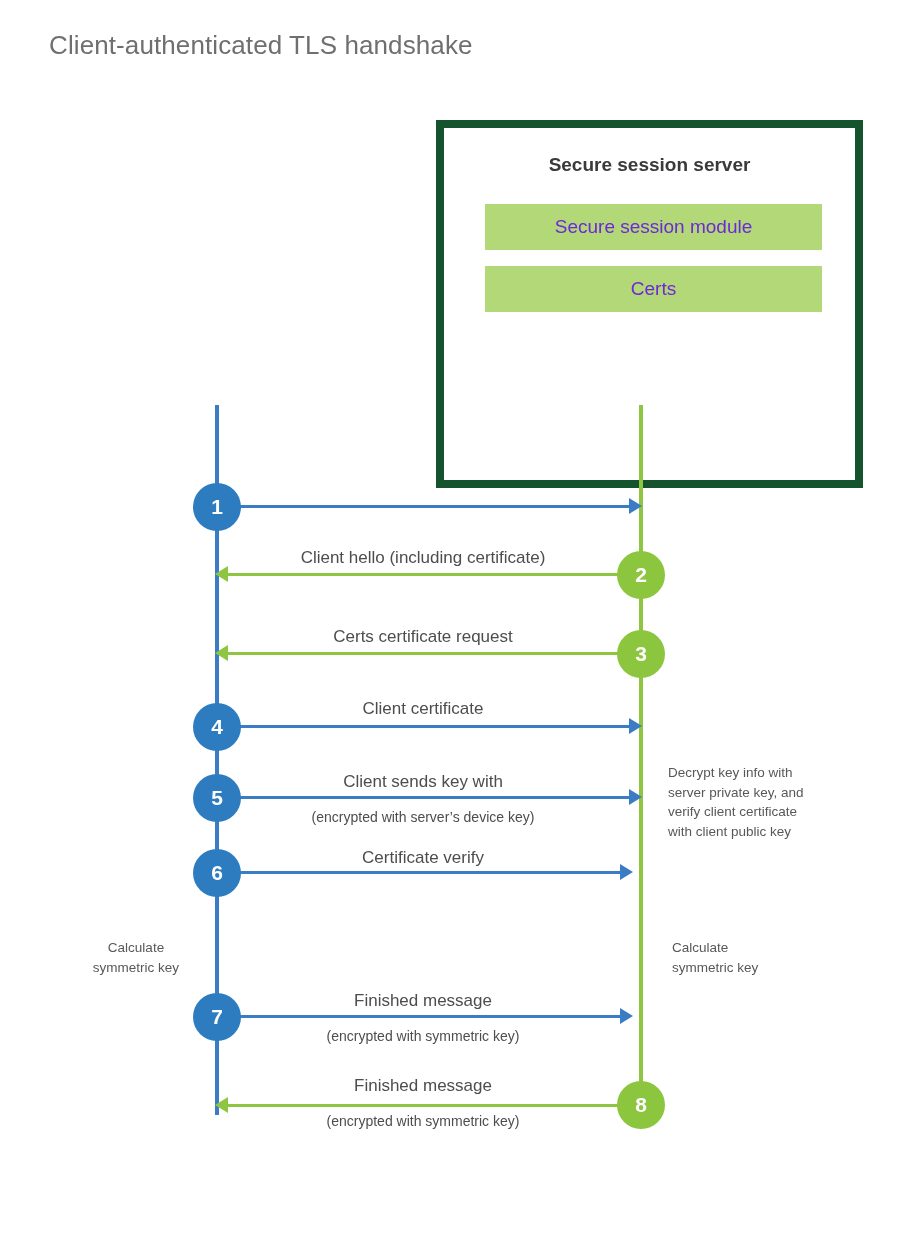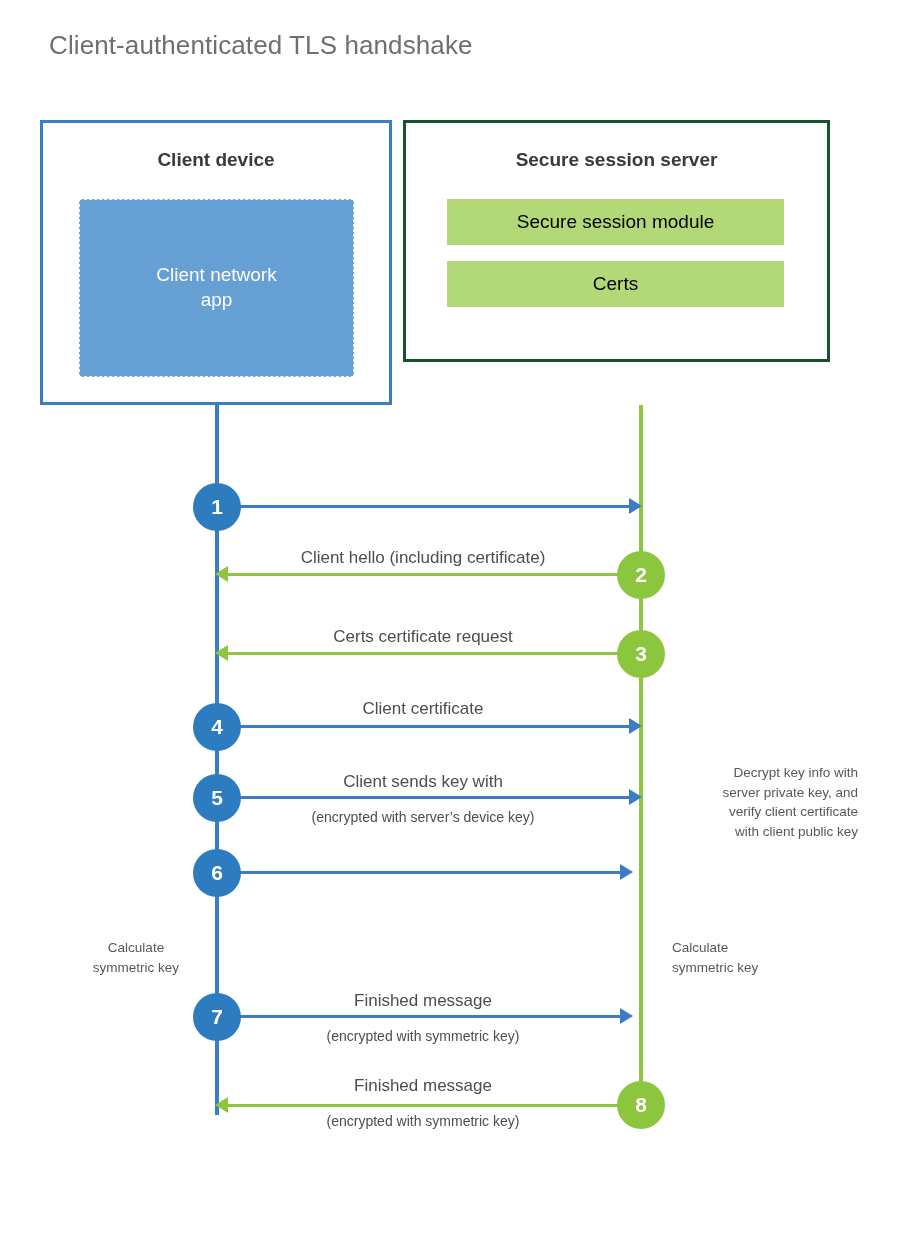--- a/index.html
+++ b/index.html
@@ -41,25 +41,25 @@
     box-sizing: border-box;
   }
   .entity-box.client {
     left: 40px;
     top: 120px;
     width: 352px;
     height: 285px;
     border: 3px solid #3b7cc4;
   }
   .entity-box.server {
-    left: 403px;
+    left: 436px;
     top: 120px;
     width: 427px;
-    height: 242px;
-    border: 3px solid #14532d;
+    height: 368px;
+    border: 8px solid #14532d;
   }
   .entity-title {
     position: absolute;
     left: 0; right: 0;
     top: 26px;
     text-align: center;
     font-size: 19px;
     font-weight: bold;
     color: #3a3a3c;
   }
@@ -82,21 +82,21 @@
     text-align: center;
     line-height: 1.3;
   }
 
   .server-bar {
     position: absolute;
     left: 41px;
     width: 337px;
     height: 46px;
     background: #b3d878;
-    color: #000000;
+    color: #6d28d9;
     font-size: 19px;
     font-weight: 300;
     display: flex;
     align-items: center;
     justify-content: center;
     text-align: center;
   }
   .server-bar.b0 { top: 76px; }
   .server-bar.b1 { top: 138px; }
   .server-bar.b2 { top: 200px; }
@@ -183,25 +183,20 @@
   .side-note.left-note { text-align: center; }
   .side-note.right-note { text-align: left; }
 </style>
 </head>
 <body>
 
 <div class="canvas">
 
   <div class="page-title">Client-authenticated TLS handshake</div>
 
-  <div class="entity-box client">
-    <div class="entity-title">Client device</div>
-    <div class="client-app-block" style="white-space:pre-line;">Client network
-app</div>
-  </div>
 
   <div class="entity-box server">
     <div class="entity-title">Secure session server</div>
     <div class="server-bar b0">Secure session module</div>
     <div class="server-bar b1">Certs</div>
   </div>
 
   <div class="lifeline client"></div>
   <div class="lifeline server"></div>
 
@@ -225,35 +220,36 @@
   <div class="step-circle blue" style="left:193px; top:703px;">4</div>
 
   <div class="msg-line to-server" style="left:217px; top:796px; width:412px;"></div>
   <div class="arrow-head right" style="left:629px; top:789px;"></div>
   <div class="msg-label" style="left:217px; top:772px; width:412px;">Client sends key with</div>
   <div class="msg-sub" style="left:217px; top:809px; width:412px;">(encrypted with server’s device key)</div>
   <div class="step-circle blue" style="left:193px; top:774px;">5</div>
 
   <div class="msg-line to-server" style="left:217px; top:871px; width:403px;"></div>
   <div class="arrow-head right" style="left:620px; top:864px;"></div>
+  <div class="msg-label" style="left:217px; top:848px; width:412px;">Certificate verify</div>
   <div class="step-circle blue" style="left:193px; top:849px;">6</div>
 
   <div class="msg-line to-server" style="left:217px; top:1015px; width:403px;"></div>
   <div class="arrow-head right" style="left:620px; top:1008px;"></div>
   <div class="msg-label" style="left:217px; top:991px; width:412px;">Finished message</div>
   <div class="msg-sub" style="left:217px; top:1028px; width:412px;">(encrypted with symmetric key)</div>
   <div class="step-circle blue" style="left:193px; top:993px;">7</div>
 
   <div class="msg-line to-client" style="left:228px; top:1104px; width:401px;"></div>
   <div class="arrow-head left" style="left:215px; top:1097px;"></div>
   <div class="msg-label" style="left:217px; top:1076px; width:412px;">Finished message</div>
   <div class="msg-sub" style="left:217px; top:1113px; width:412px;">(encrypted with symmetric key)</div>
   <div class="step-circle green" style="left:617px; top:1081px;">8</div>
 
-  <div class="side-note right-note" style="left:668px; top:763px; width:190px;text-align:right;">Decrypt key info with
+  <div class="side-note right-note" style="left:668px; top:763px; width:190px;">Decrypt key info with
 server private key, and
 verify client certificate
 with client public key</div>
   <div class="side-note left-note" style="left:80px; top:938px; width:112px;">Calculate
 symmetric key</div>
   <div class="side-note right-note" style="left:672px; top:938px; width:150px;">Calculate
 symmetric key</div>
 
 </div>
 

